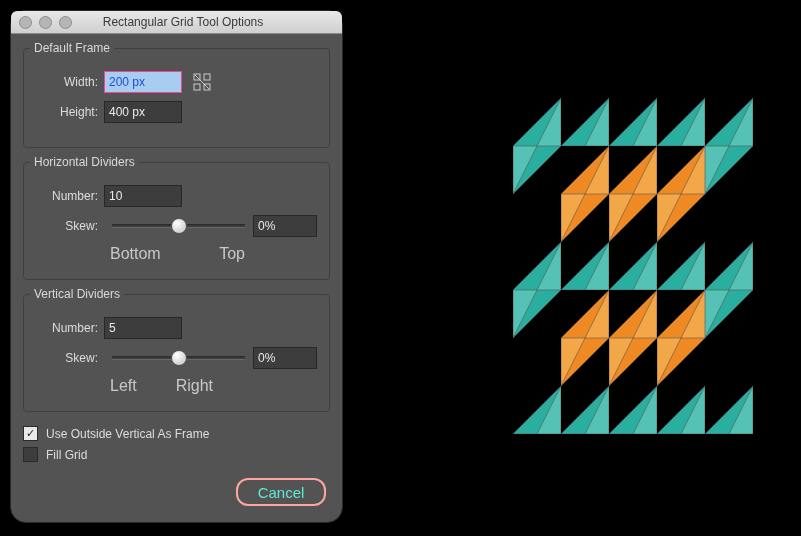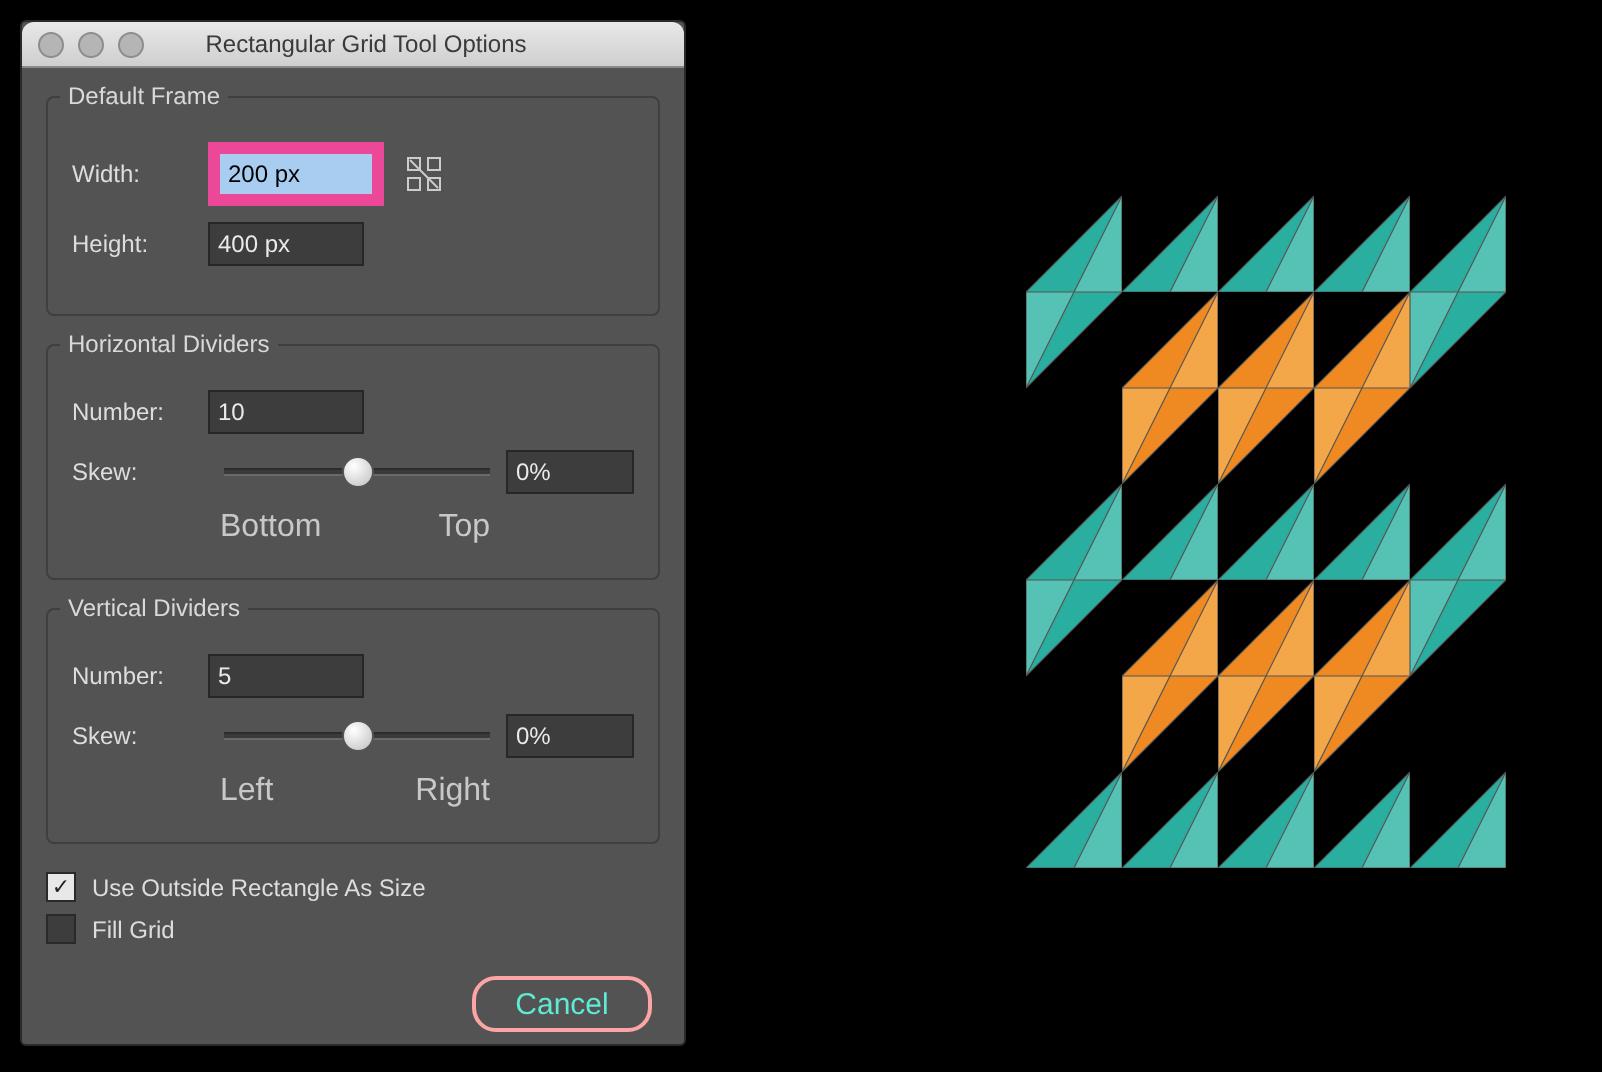--- a/index.html
+++ b/index.html
@@ -1,26 +1,26 @@
 <!DOCTYPE html>
 <html><head>
 <meta charset="utf-8">
 <style>
   html,body{margin:0;padding:0;width:801px;height:536px;background:#000;font-family:"Helvetica Neue",Arial,sans-serif;font-size:12px;color:#ddd;overflow:hidden}
-  .dialog{position:absolute;left:10px;top:10px;width:331px;height:511px;background:#535353;border:1px solid #2a2a2a;border-radius:3px;box-shadow:0 10px 30px rgba(0,0,0,.6)}
+  .dialog{position:absolute;left:10px;top:10px;width:331px;height:511px;background:#535353;border:1px solid #2a2a2a;border-radius:16px;box-shadow:0 10px 30px rgba(0,0,0,.6)}
   .titlebar{height:22px;background:linear-gradient(#e8e8e8,#cfcfcf);border-top-left-radius:6px;border-top-right-radius:6px;display:flex;align-items:center;border-bottom:1px solid #8a8a8a}
   .traffic{display:flex;gap:7px;margin-left:8px}
   .tl{width:11px;height:11px;border-radius:50%;background:#b5b5b5;border:1px solid #8d8d8d}
   .title{flex:1;text-align:center;color:#3a3a3a;font-size:12px;margin-left:-48px}
   .body{padding:14px 12px 0 12px}
   .group{border:1px solid #3f3f3f;border-radius:4px;padding:14px 12px 16px 12px;margin-bottom:14px;position:relative;font-size:12px}
   .group-title{position:absolute;top:-8px;left:6px;background:#535353;padding:0 4px;color:#d9d9d9;font-size:12px}
   .row{display:flex;align-items:center;margin:8px 0}
-  .lbl{width:62px;padding-right:6px;color:#ddd}
-  input[type=text]{width:68px;height:20px;background:#fff;border:6px solid #ec4899;color:#000000;padding:0 4px;font-size:12px}
+  .lbl{width:62px;text-align:right;padding-right:6px;color:#ddd}
+  input[type=text]{width:68px;height:20px;background:#fff;border:1px solid #ec4899;color:#1d4ed8;padding:0 4px;font-size:12px}
   .dark-input{background:#3d3d3d!important;color:#eaeaea!important;border:1px solid #272727!important}
   .sel{background:#a8cdf0!important}
   .link-icon{margin-left:10px;width:20px;height:20px;display:flex;align-items:center;justify-content:center}
   .slider-wrap{display:flex;align-items:center;flex:1}
   .slider{position:relative;flex:1;height:16px;margin:0 8px}
   .track{position:absolute;left:0;right:0;top:50%;height:2px;background:#3a3a3a;border-top:1px solid #2c2c2c;border-bottom:1px solid #6a6a6a;transform:translateY(-50%)}
   .thumb{position:absolute;top:50%;left:50%;width:14px;height:14px;background:radial-gradient(circle at 35% 30%,#fff,#bfbfbf);border:1px solid #555;border-radius:50%;transform:translate(-50%,-50%)}
   .skew-labels{display:flex;justify-content:space-between;font-size:16px;color:#c8c8c8;margin:0 8px 0 74px}
   .chk-row{display:flex;align-items:center;margin:6px 0 6px 0}
   .chk{width:13px;height:13px;border:1px solid #2a2a2a;background:#e8e8e8;margin-right:8px;display:flex;align-items:center;justify-content:center;font-size:11px;color:#222}
@@ -98,27 +98,27 @@
         <div class="slider-wrap">
           <div class="slider">
               <div class="track"></div>
               <div class="thumb"></div>
             </div>
           <input type="text" class="dark-input" style="width: 54px;" value="0%">
         </div>
       </div>
       <div class="skew-labels">
         <span>Left</span>
-        <span style="margin-right:64px">Right</span>
+        <span style="margin-right:96px">Right</span>
       </div>
     </div>
 
     <div class="chk-row">
       <div class="chk">✓</div>
-      <span>Use Outside Rectangle As Size</span>
+      <span>Use Outside Vertical As Frame</span>
     </div>
     <div class="chk-row">
       <div class="chk empty"></div>
       <span>Fill Grid</span>
     </div>
 
     <div class="btns">
       <div class="btn">Cancel</div>
     </div>
   </div>

